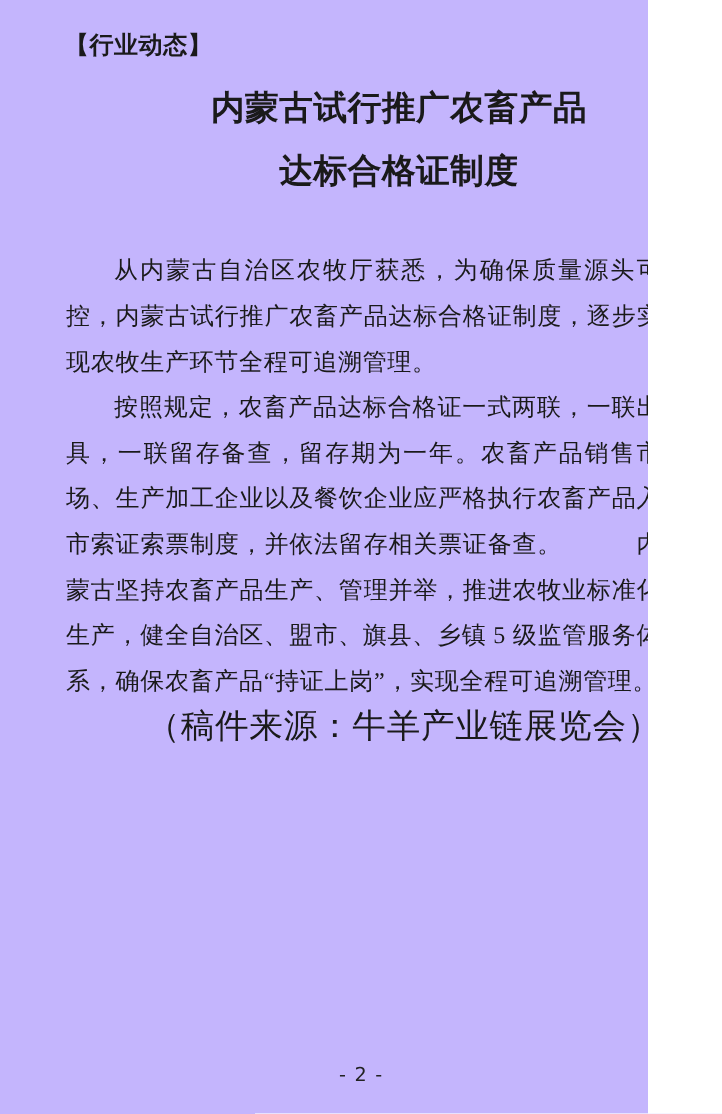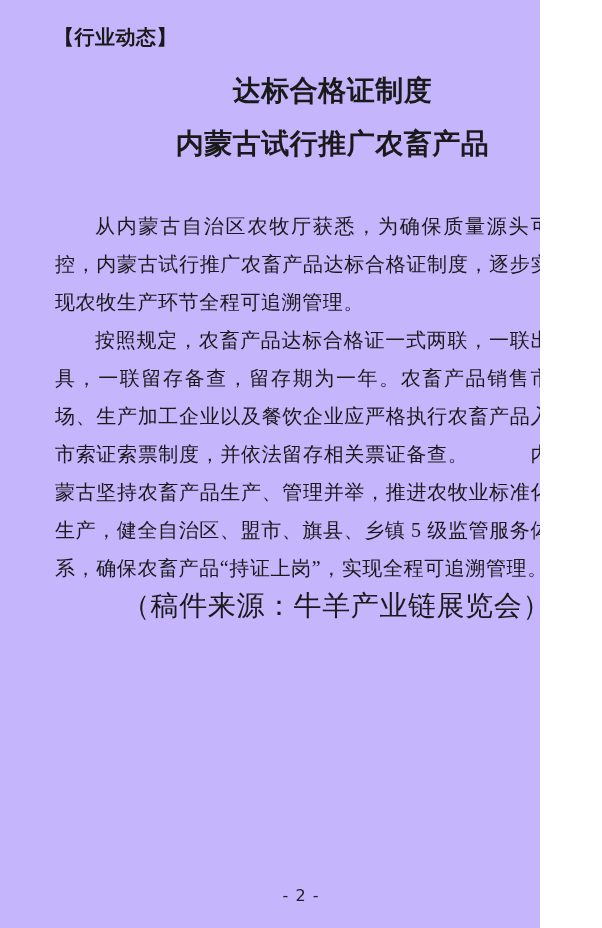--- a/index.html
+++ b/index.html
@@ -79,22 +79,22 @@
   }
 </style>
 </head>
 <body>
 
 <div class="page">
 
   <div class="section-tag">【行业动态】</div>
 
   <div class="title-block">
+    <div class="title-line">内蒙古试行推广农畜产品</div>
     <div class="title-line">达标合格证制度</div>
-    <div class="title-line">内蒙古试行推广农畜产品</div>
   </div>
 
   <div class="body-block">
     <p>从内蒙古自治区农牧厅获悉，为确保质量源头可控，内蒙古试行推广农畜产品达标合格证制度，逐步实现农牧生产环节全程可追溯管理。</p>
     <p>按照规定，农畜产品达标合格证一式两联，一联出具，一联留存备查，留存期为一年。农畜产品销售市场、生产加工企业以及餐饮企业应严格执行农畜产品入市索证索票制度，并依法留存相关票证备查。　　　内蒙古坚持农畜产品生产、管理并举，推进农牧业标准化生产，健全自治区、盟市、旗县、乡镇 5 级监管服务体系，确保农畜产品“持证上岗”，实现全程可追溯管理。</p>
     <p class="attribution">（稿件来源：牛羊产业链展览会）</p>
   </div>
 
   <div class="page-number">- 2 -</div>
 

